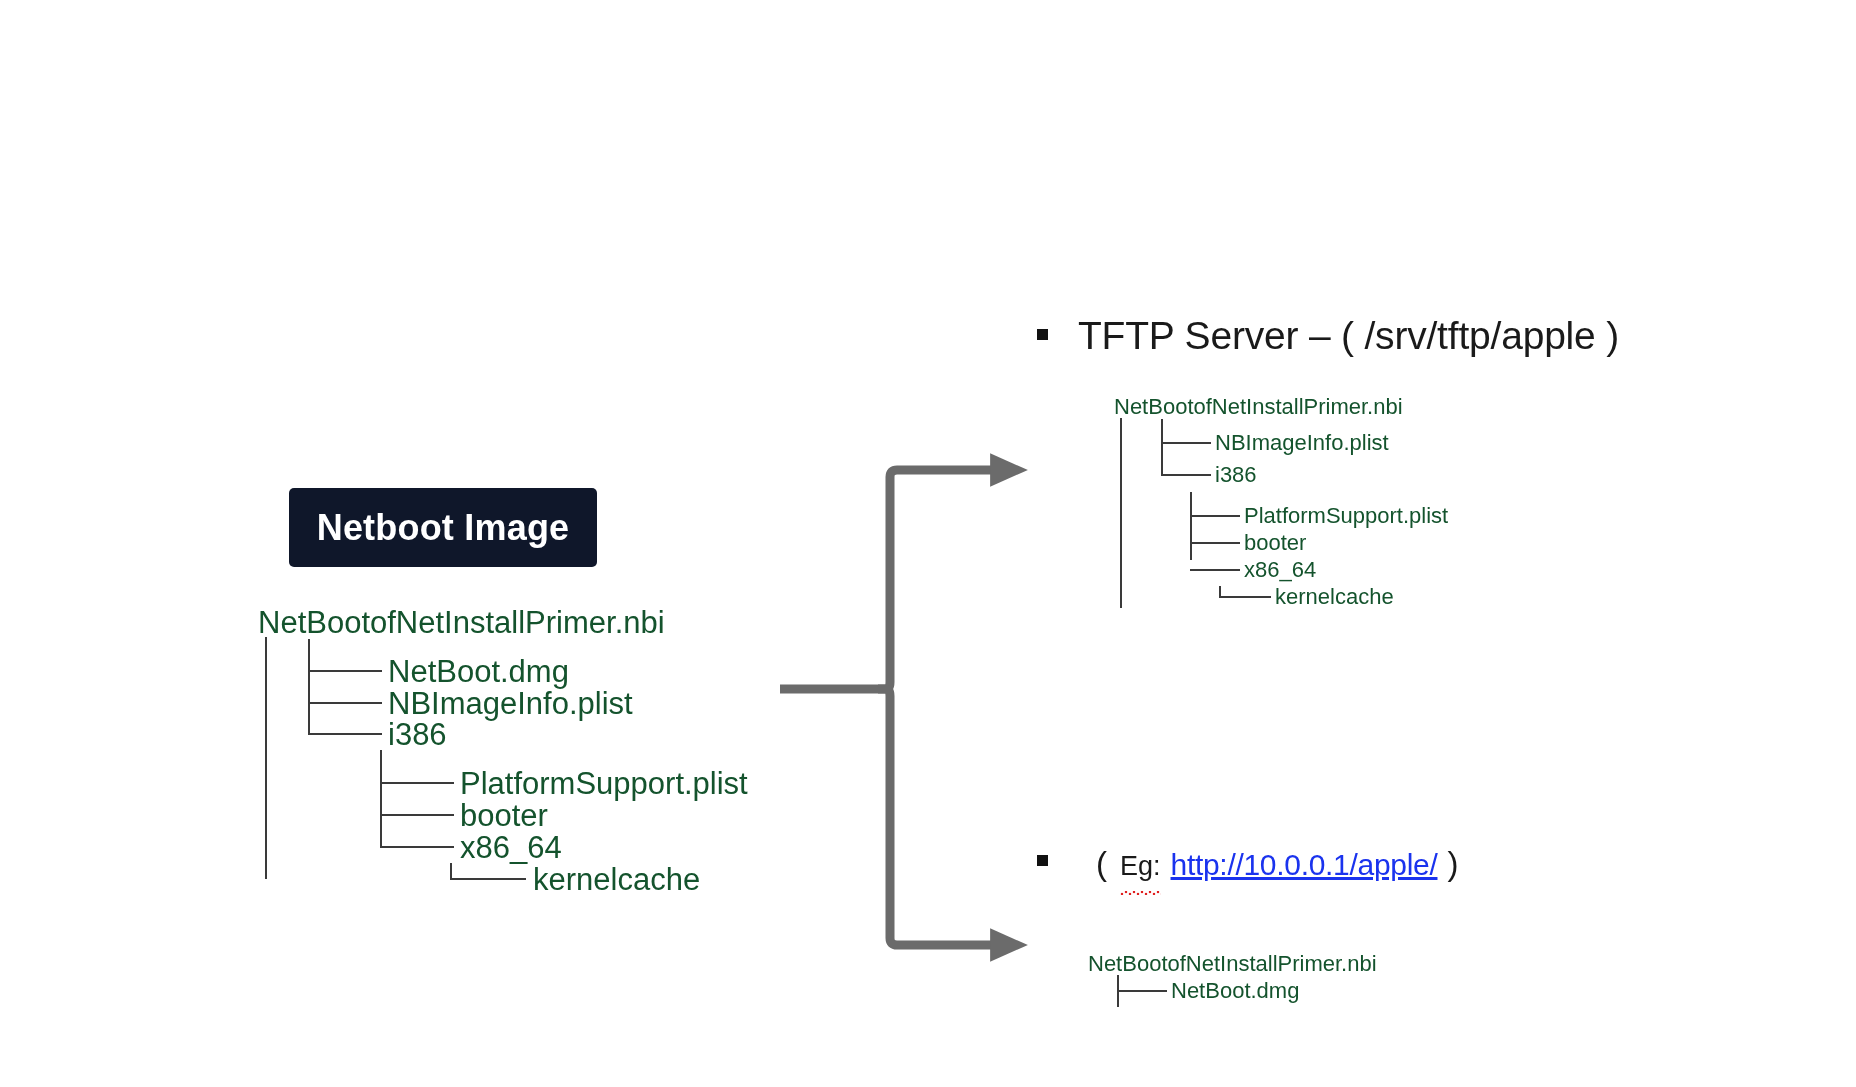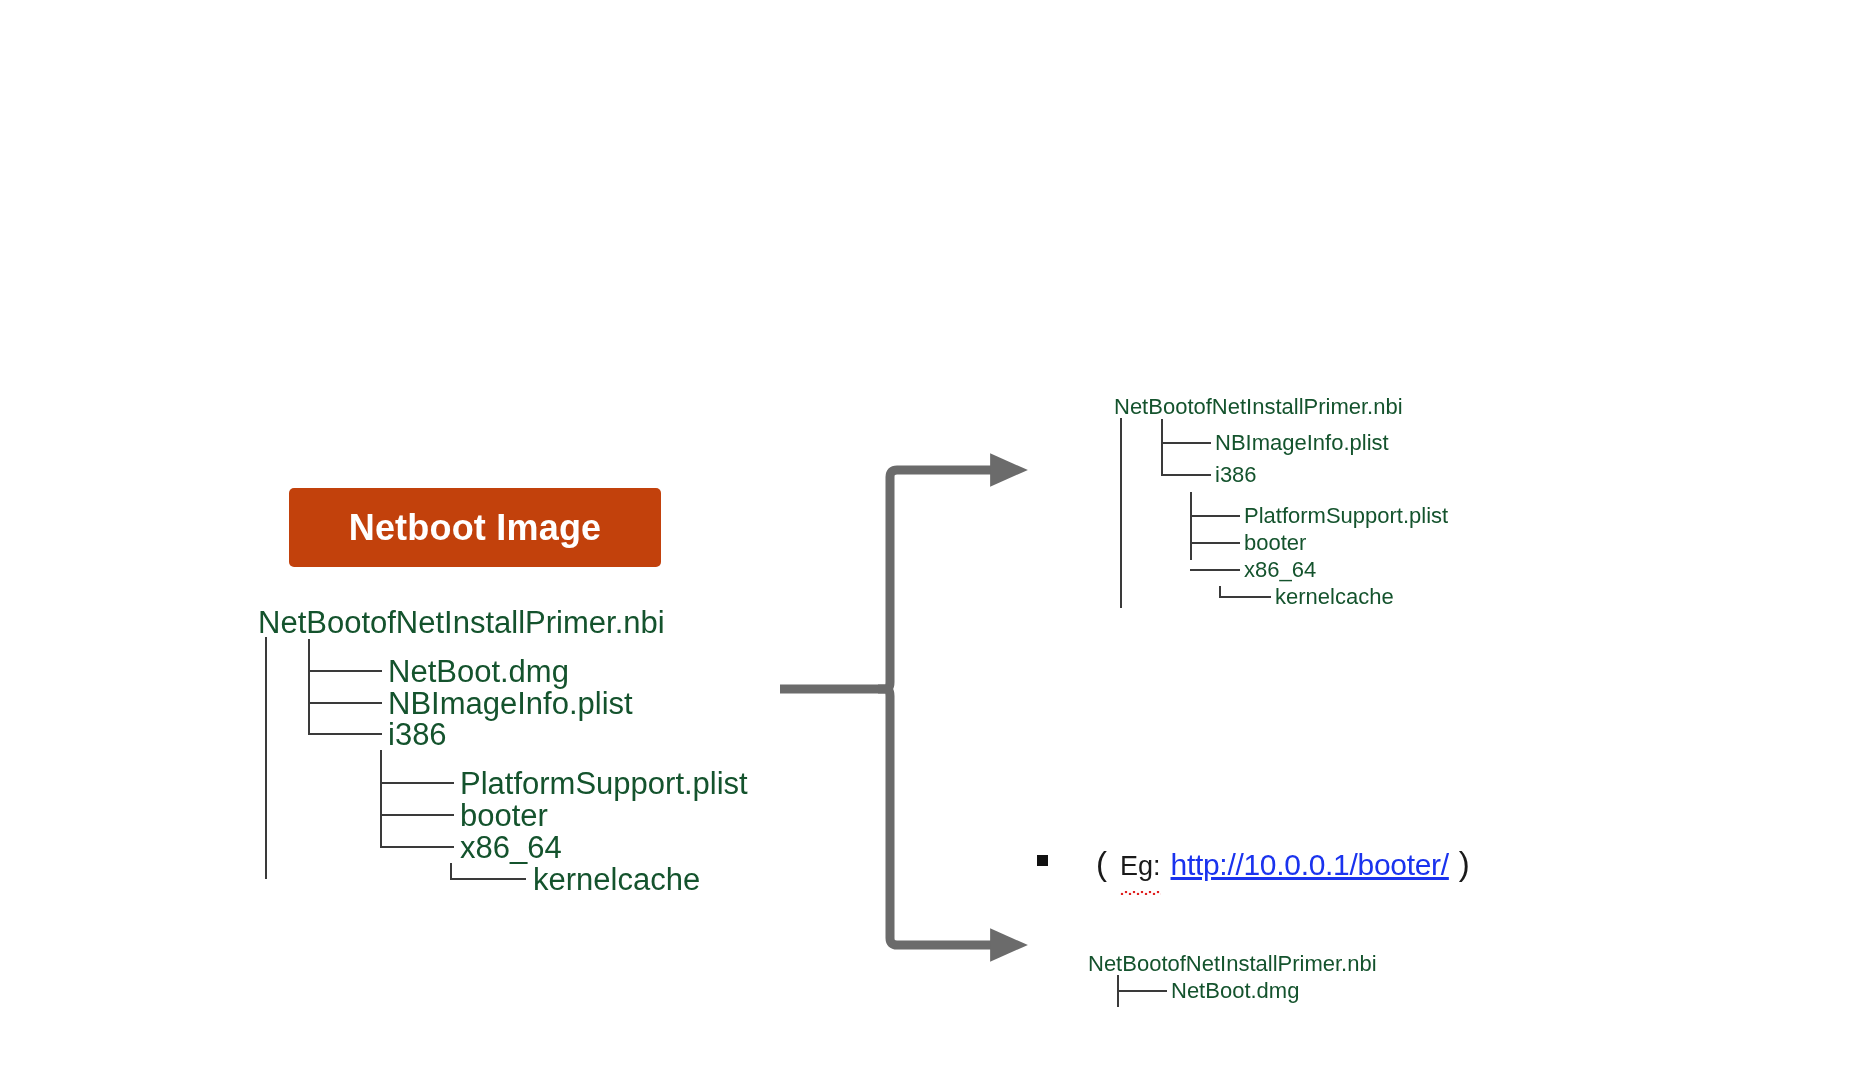--- a/index.html
+++ b/index.html
@@ -18,23 +18,23 @@
     height: 1087px;
     background: #ffffff;
     overflow: hidden;
   }
 
   
   #netboot-box {
     position: absolute;
     left: 289px;
     top: 488px;
-    width: 372px;
+    width: 308px;
     height: 79px;
-    background: #c2410c;
+    background: #0f172a;
     border-radius: 5px;
     display: flex;
     align-items: center;
     justify-content: center;
   }
   #netboot-box .label {
     color: #ffffff;
     font-size: 36px;
     font-weight: 600;
     letter-spacing: 0.2px;
@@ -170,20 +170,24 @@
       </marker>
     </defs>
 
     <path d="M 780 689 L 878 689" stroke="#6b6b6b" stroke-width="9" fill="none" stroke-linecap="butt"></path>
 
     <path d="M 878 689 L 885 689 Q 890 689 890 682 L 890 477 Q 890 470 897 470 L 1000 470" stroke="#6b6b6b" stroke-width="9" fill="none" stroke-linecap="butt" stroke-linejoin="round" marker-end="url(#arrowhead)"></path>
 
     <path d="M 878 689 L 885 689 Q 890 689 890 696 L 890 938 Q 890 945 897 945 L 1000 945" stroke="#6b6b6b" stroke-width="9" fill="none" stroke-linecap="butt" stroke-linejoin="round" marker-end="url(#arrowhead)"></path>
   </svg>
 
+  <div class="bullet-line" style="left:1037px; top:314px;">
+    <span class="bullet-sq"></span>
+    <span class="heading-text">TFTP Server – ( /srv/tftp/apple )</span>
+  </div>
 
   <div class="tree" id="tree-tftp" style="left:1114px; top:396px;">
 
     <div class="node" style="left:0px; top:0px;">NetBootofNetInstallPrimer.nbi</div>
 
     <div class="rule v" style="left:6px; top:22px; height:190px;"></div>
 
     <div class="rule v" style="left:47px; top:23px; height:56px;"></div>
 
     <div class="rule h" style="left:47px; top:46px; width:50px;"></div>
@@ -205,21 +209,21 @@
 
     <div class="rule v" style="left:105px; top:190px; height:12px;"></div>
     <div class="rule h" style="left:105px; top:200px; width:52px;"></div>
     <div class="node" style="left:161px; top:190px;">kernelcache</div>
   </div>
 
   <div class="bullet-line" style="left:1037px; top:845px;">
     <span class="bullet-sq"></span>
     <span class="paren" style="margin-left:18px;">(</span>
     <span class="heading-small spell" style="margin-left:13px;">Eg:</span>
-    <a class="url-link" href="#" style="margin-left:10px;">http://10.0.0.1/booter/</a>
+    <a class="url-link" href="#" style="margin-left:10px;">http://10.0.0.1/apple/</a>
     <span class="paren" style="margin-left:10px;">)</span>
   </div>
 
   <div class="tree" id="tree-http" style="left:1088px; top:953px;">
 
     <div class="node" style="left:0px; top:0px;">NetBootofNetInstallPrimer.nbi</div>
 
     <div class="rule v" style="left:29px; top:22px; height:32px;"></div>
 
     <div class="rule h" style="left:29px; top:37px; width:50px;"></div>

